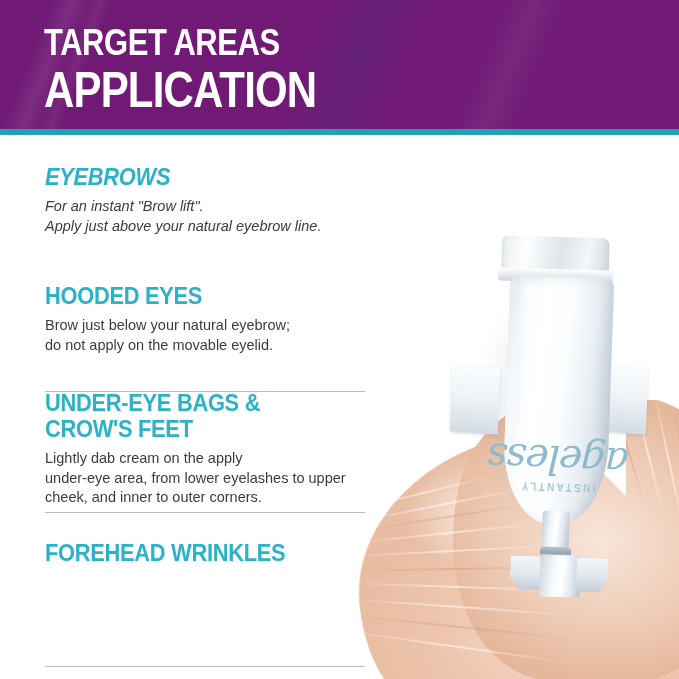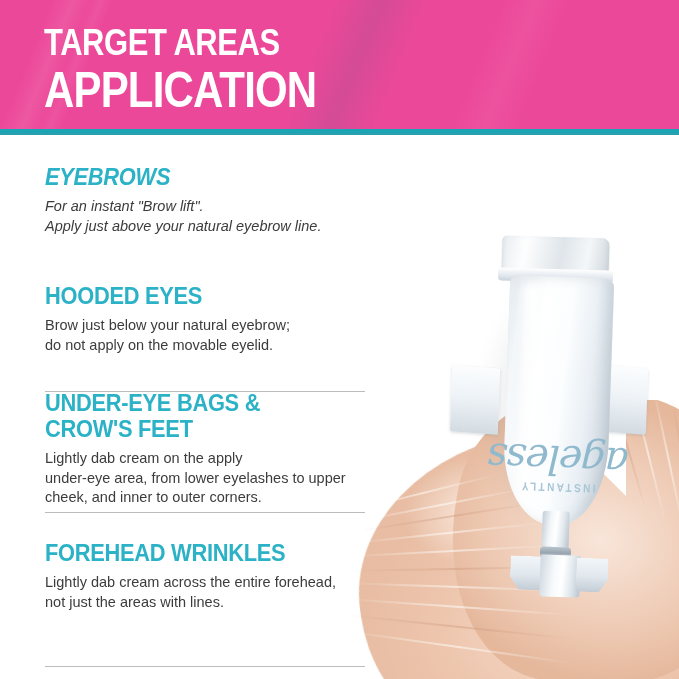--- a/index.html
+++ b/index.html
@@ -8,21 +8,21 @@
     font-family:"Liberation Sans", sans-serif;
     background:#ffffff;
     overflow:hidden;
     position:relative;
   }
   #page { position:relative; width:679px; height:679px; background:#fff; overflow:hidden; }
 
   
   .header {
     position:absolute; left:0; top:0; width:679px; height:135px;
-    background:#ec4899; overflow:hidden;
+    background:#701a75; overflow:hidden;
   }
   .header .streak {
     position:absolute; top:-60px; width:38px; height:300px;
     background:linear-gradient(90deg, rgba(255,255,255,0) 0%, rgba(255,255,255,.085) 50%, rgba(255,255,255,0) 100%);
     transform:rotate(22deg); pointer-events:none;
   }
   .header .streak.s1 { left:18px; }
   .header .streak.s2 { left:54px; width:22px; opacity:.75; }
   .header .streak.s3 { left:300px; width:90px; background:linear-gradient(90deg, rgba(0,0,0,0) 0%, rgba(3,105,120,.10) 50%, rgba(0,0,0,0) 100%); }
   .header .streak.s4 { left:470px; width:60px; background:linear-gradient(90deg, rgba(255,255,255,0) 0%, rgba(255,255,255,.06) 50%, rgba(255,255,255,0) 100%); }
@@ -287,19 +287,17 @@
       <div class="sec-head">CROW'S FEET</div>
       <div class="sec-body">Lightly dab cream on the apply
 under-eye area, from lower eyelashes to upper
 cheek, and inner to outer corners.</div>
     </div>
 
     <div class="divider" id="div-3"></div>
 
     <div class="section" id="sec-forehead">
       <div class="sec-head">FOREHEAD WRINKLES</div>
-      <div class="sec-body">Lightly dab cream across the entire forehead,
-not just the areas with lines.</div>
     </div>
 
   </div>
 
 </div>
 
 </body></html>

